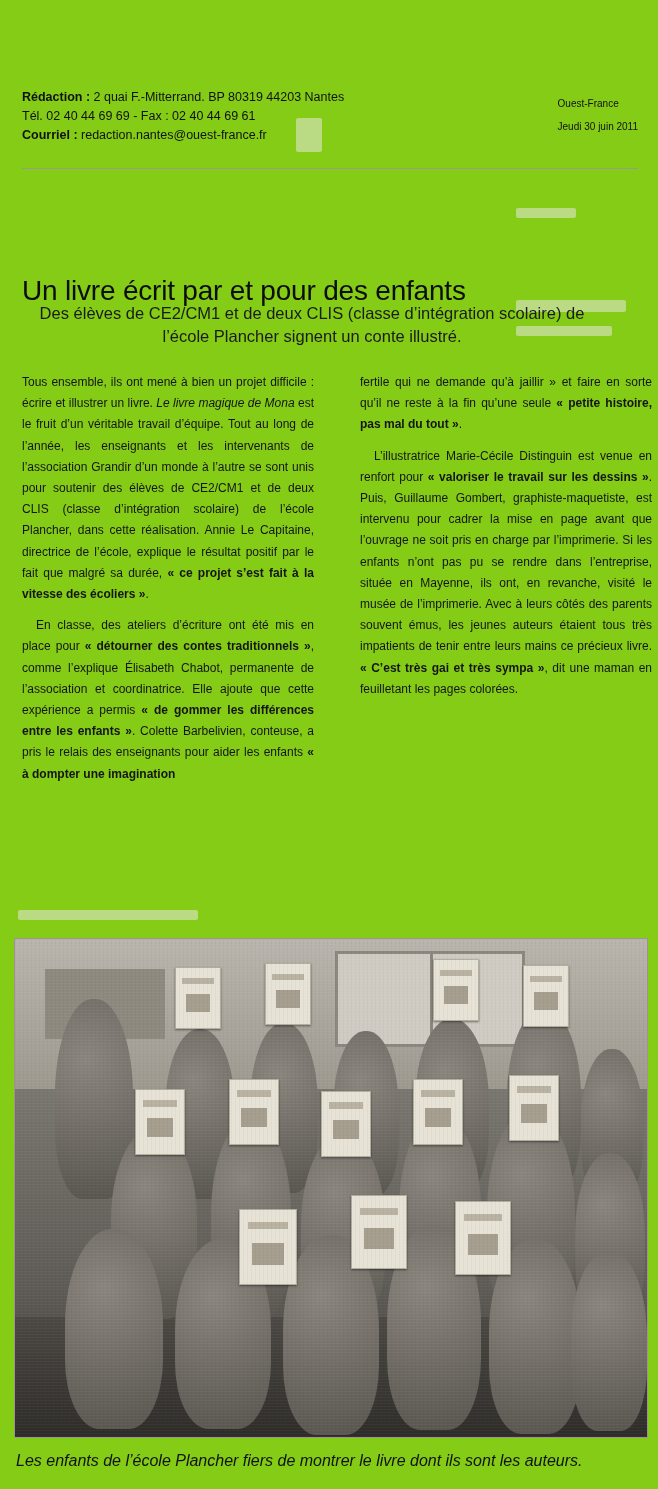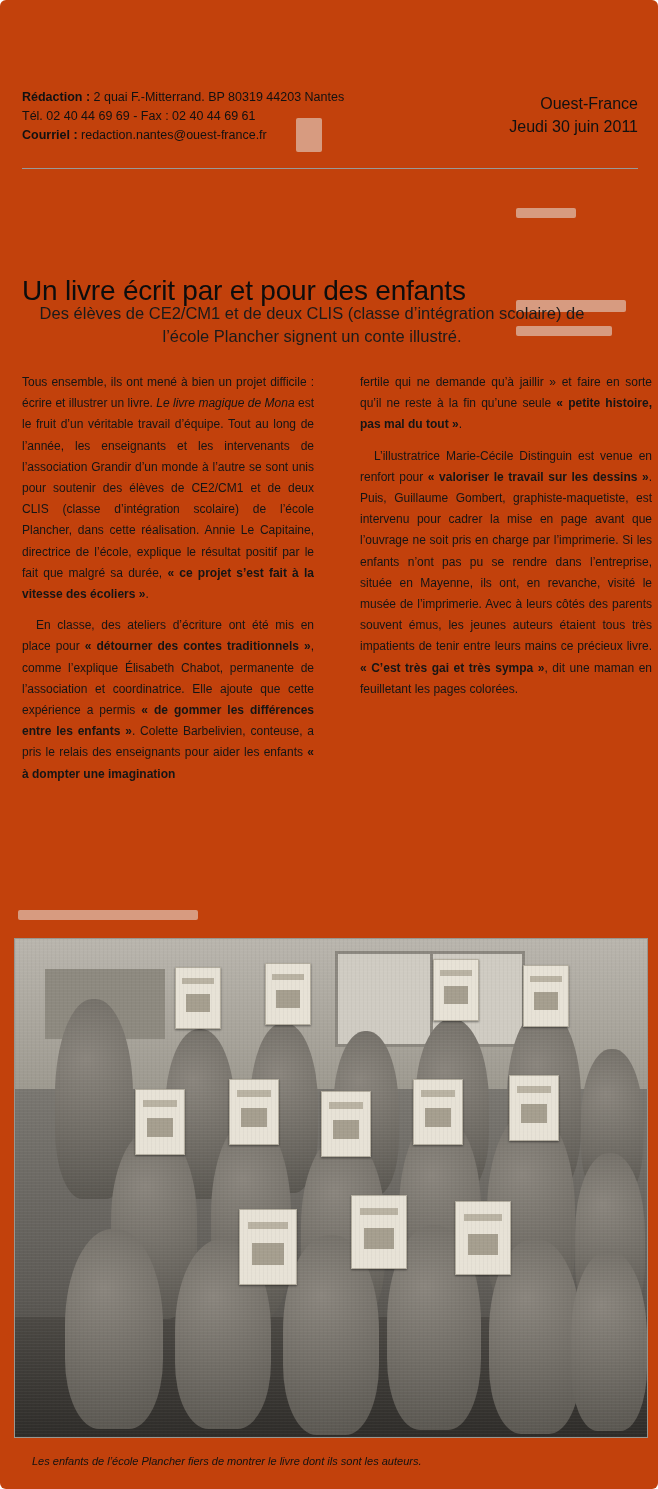--- a/index.html
+++ b/index.html
@@ -12,22 +12,21 @@
     width: 658px;
     height: 1489px;
     position: relative;
     font-family: "Liberation Sans", sans-serif;
     color: #1a1a1a;
     overflow: hidden;
   }
   .page {
     position: absolute;
     inset: 0;
-    background: #c2410c;
-    border-radius: 6px;
+    background: #84cc16;
   }
   
   .masthead {
     position: absolute;
     left: 22px;
     top: 88px;
     right: 20px;
     height: 70px;
   }
   .masthead-left {
@@ -37,22 +36,21 @@
     font-size: 12.5px;
     line-height: 19px;
     color: #111;
   }
   .masthead-left .ln { white-space: nowrap; }
   .masthead-left b { font-weight: bold; }
   .masthead-right {
     position: absolute;
     right: 0;
     top: 4px;
-    text-align: right;
-    font-size: 16px;
+    font-size: 10px;
     line-height: 23px;
     color: #111;
   }
   .rule {
     position: absolute;
     left: 22px;
     right: 20px;
     top: 168px;
     height: 1px;
     background: #999;
@@ -175,24 +173,24 @@
   .grain {
     position: absolute;
     inset: 0;
     background-image:
       repeating-linear-gradient(0deg, rgba(255,255,255,.035) 0 1px, rgba(0,0,0,0) 1px 3px),
       repeating-linear-gradient(90deg, rgba(0,0,0,.03) 0 1px, rgba(0,0,0,0) 1px 4px);
     pointer-events: none;
   }
   .caption {
     position: absolute;
-    left: 32px;
+    left: 16px;
     top: 1452px;
     right: 16px;
-    font-size: 11px;
+    font-size: 16px;
     font-style: italic;
     color: #121212;
     line-height: 18px;
   }
 </style>
 </head>
 <body>
 
 <div class="page">
 

